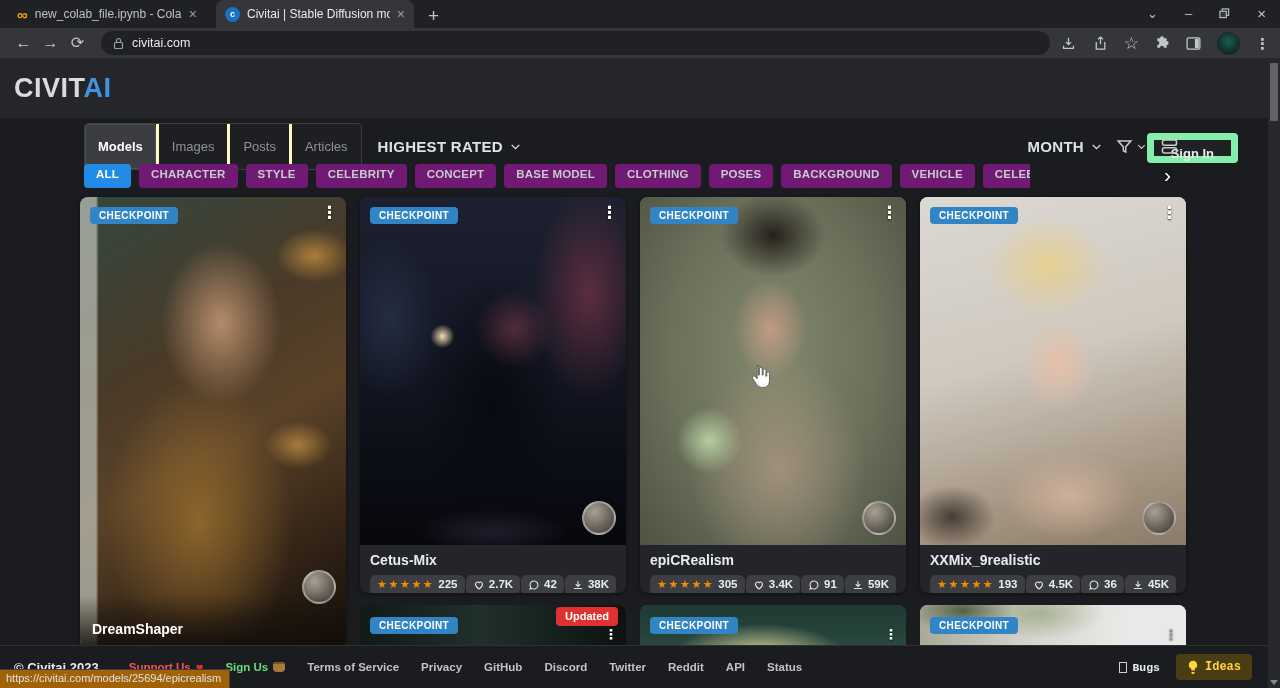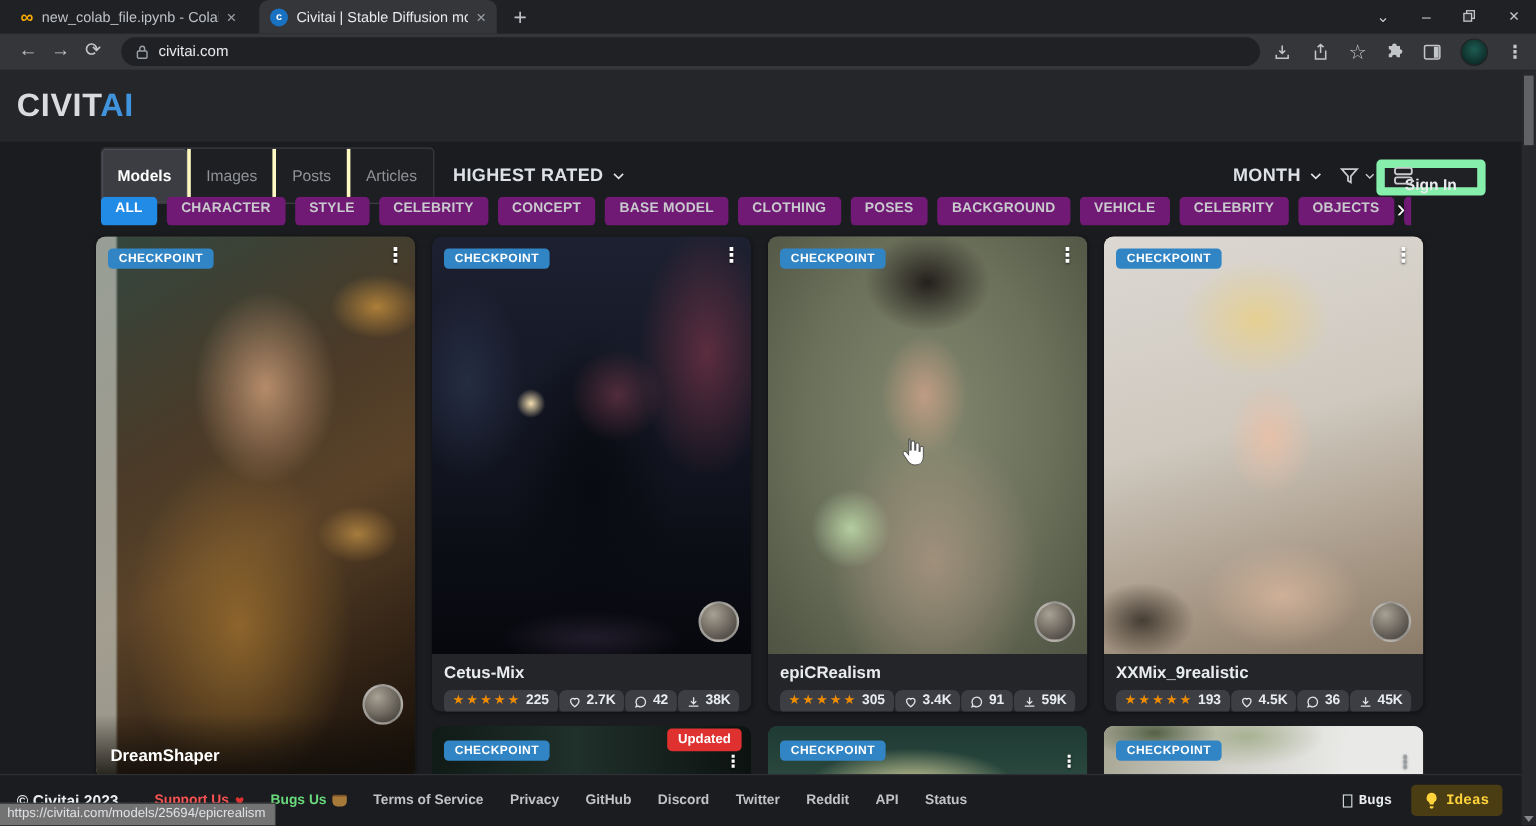--- a/index.html
+++ b/index.html
@@ -42,21 +42,21 @@
   .seg { display:flex; align-items:stretch; border:1px solid #3a3c41; border-radius:4px; background:#1e1f23; overflow:hidden; }
   .seg-item { padding:16px 13px; font-size:13px; color:#8f9296; line-height:1; display:flex; align-items:center; }
   .seg-item + .seg-item { border-left:3px solid #fef9c3; }
   .seg-item.active { background:#3c3d43; color:#fff; font-weight:700; box-shadow:inset 0 0 0 1px #4c4e55; border-radius:4px; }
   .sort-label, .period-label { font-size:15px; font-weight:700; color:#dee2e6; letter-spacing:0.3px; display:flex; gap:6px; align-items:center; }
   .sort-label { margin-left:16px; }
   .nav-right { margin-left:auto; display:flex; align-items:center; gap:12px; }
   .iconbtn { display:flex; align-items:center; gap:2px; }
 
   
-  .chips { position:absolute; top:164px; left:84px; width:1092px; height:24px; display:flex; gap:8px; overflow:hidden;justify-content:space-between; }
+  .chips { position:absolute; top:164px; left:84px; width:946px; height:24px; display:flex; gap:8px; overflow:hidden;justify-content:space-between; }
   .chip { flex:0 0 auto; padding:5px 12px; background:#701a75; border-radius:4px; color:#c9cacd; font-size:11.5px; font-weight:700; letter-spacing:0.2px; line-height:1; white-space:nowrap; }
   .chip.active { background:#228be6; color:#fff; }
   .chips-next { position:absolute; top:164px; left:1164px; color:#fff; font-size:21px; font-weight:400; line-height:22px; text-shadow:0 0 4px #000; }
 
   
   .card { position:absolute; width:266px; background:#242529; border-radius:8px; overflow:hidden; box-shadow:0 1px 4px rgba(0,0,0,.45); }
   .card .img { position:relative; width:100%; }
   .badge-type { position:absolute; top:10px; left:10px; background:#3285c5; padding:4px 9px 3px; border-radius:4px; font-size:10px; font-weight:700; color:#fff; letter-spacing:0.4px; line-height:1; }
   .badge-updated { position:absolute; top:2px; right:8px; background:#e03131; padding:3px 9px; border-radius:4px; font-size:11px; font-weight:600; color:#fff; line-height:1.2; }
   .kebab { position:absolute; top:7px; right:8px; color:#fff; font-size:17px; font-weight:700; text-shadow:0 1px 2px rgba(0,0,0,.7); line-height:1; }
@@ -125,21 +125,21 @@
   .f-support { color:#fa5252; font-size:11.5px; font-weight:700; display:flex; gap:5px; align-items:center; }
   .f-heart { color:#e03131; font-size:13px; line-height:1; }
   .f-join { color:#69db7c; font-size:11.5px; font-weight:700; display:flex; gap:5px; align-items:center; }
   .f-purse { width:12px; height:10px; background:#a87a3a; border-radius:2px 2px 4px 4px; border-top:2px solid #7a5526; }
   .f-link { color:#c1c2c5; font-size:11.5px; font-weight:600; }
   .f-right { margin-left:auto; display:flex; gap:16px; align-items:center; padding-right:14px;font-family:Liberation Mono, monospace; }
   .f-bugs { color:#e9ecef; font-size:11.5px; font-weight:600; display:flex; gap:5px; align-items:center; }
   .f-tofu { width:8px; height:11px; border:1.3px solid #cfd2d6; }
   .f-ideas { background:#4a3d14; color:#ffd43b; padding:6px 11px; border-radius:4px; font-weight:700; font-size:12px; display:flex; gap:6px; align-items:center; line-height:1; }
 
-  .statusbar { position:absolute; left:0; bottom:0; height:19px; background:#737373; border:1px solid #3c4043; border-left:none; border-bottom:none; color:#dfe1e5; font-size:11px; padding:2px 8px 0 6px; z-index:60; white-space:nowrap; }
+  .statusbar { position:absolute; left:0; bottom:0; height:19px; background:#a16207; border:1px solid #3c4043; border-left:none; border-bottom:none; color:#dfe1e5; font-size:11px; padding:2px 8px 0 6px; z-index:60; white-space:nowrap; }
 
   
   .scrollbar { position:absolute; right:0; top:59px; bottom:0; width:12px; background:#27282b; z-index:45; }
   .scroll-thumb { position:absolute; top:4px; left:2px; width:8px; height:58px; background:#606266; }
   .scroll-arrow { position:absolute; bottom:3px; left:2px; width:0; height:0; border-left:4px solid transparent; border-right:4px solid transparent; border-top:5px solid #85888c; }
 
   .cursor-hand { position:absolute; left:748px; top:364px; z-index:100; pointer-events:none; }
 </style>
 </head>
 <body>
@@ -402,21 +402,21 @@
   </div>
 </div>
 
 <div class="footer">
   <span class="f-copy">© Civitai 2023</span>
   <span class="f-support">
     <span>Support Us</span>
     <span class="f-heart">♥</span>
   </span>
   <span class="f-join">
-    <span>Bugs Us</span>
+    <span>Sign Us</span>
     <span class="f-purse"></span>
   </span>
   <span class="f-link">Terms of Service</span>
   <span class="f-link">Privacy</span>
   <span class="f-link">GitHub</span>
   <span class="f-link">Discord</span>
   <span class="f-link">Twitter</span>
   <span class="f-link">Reddit</span>
   <span class="f-link">API</span>
   <span class="f-link">Status</span>

